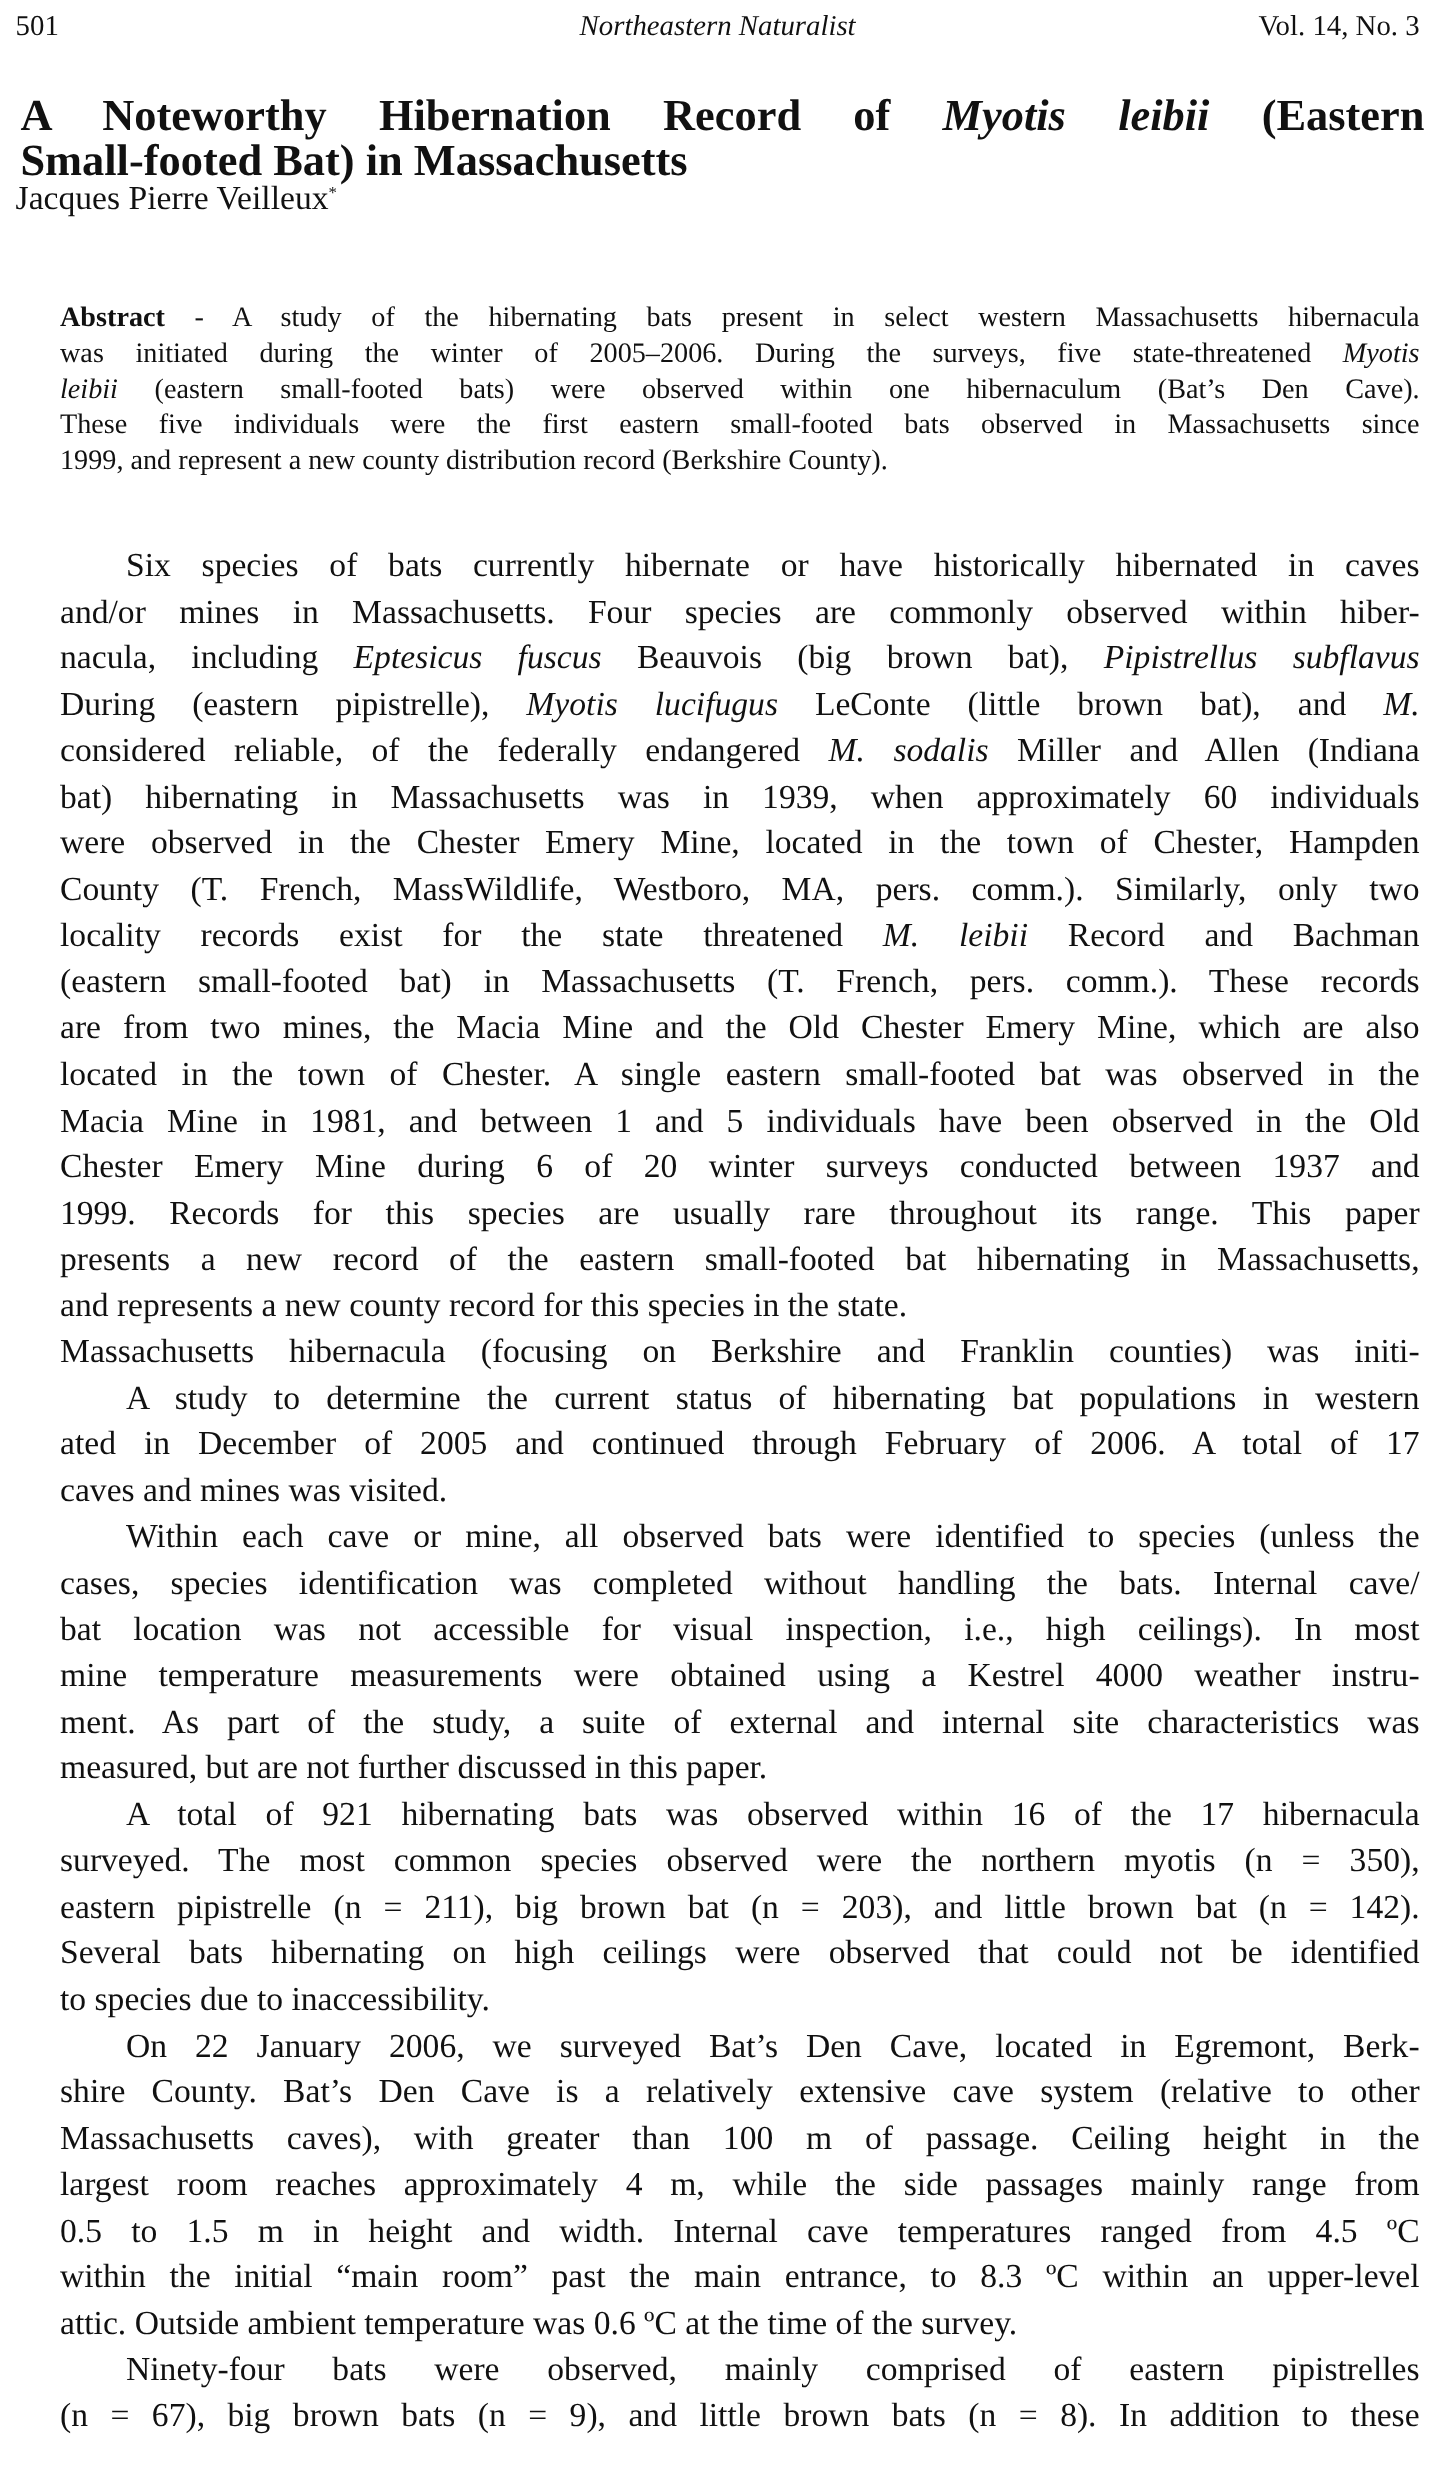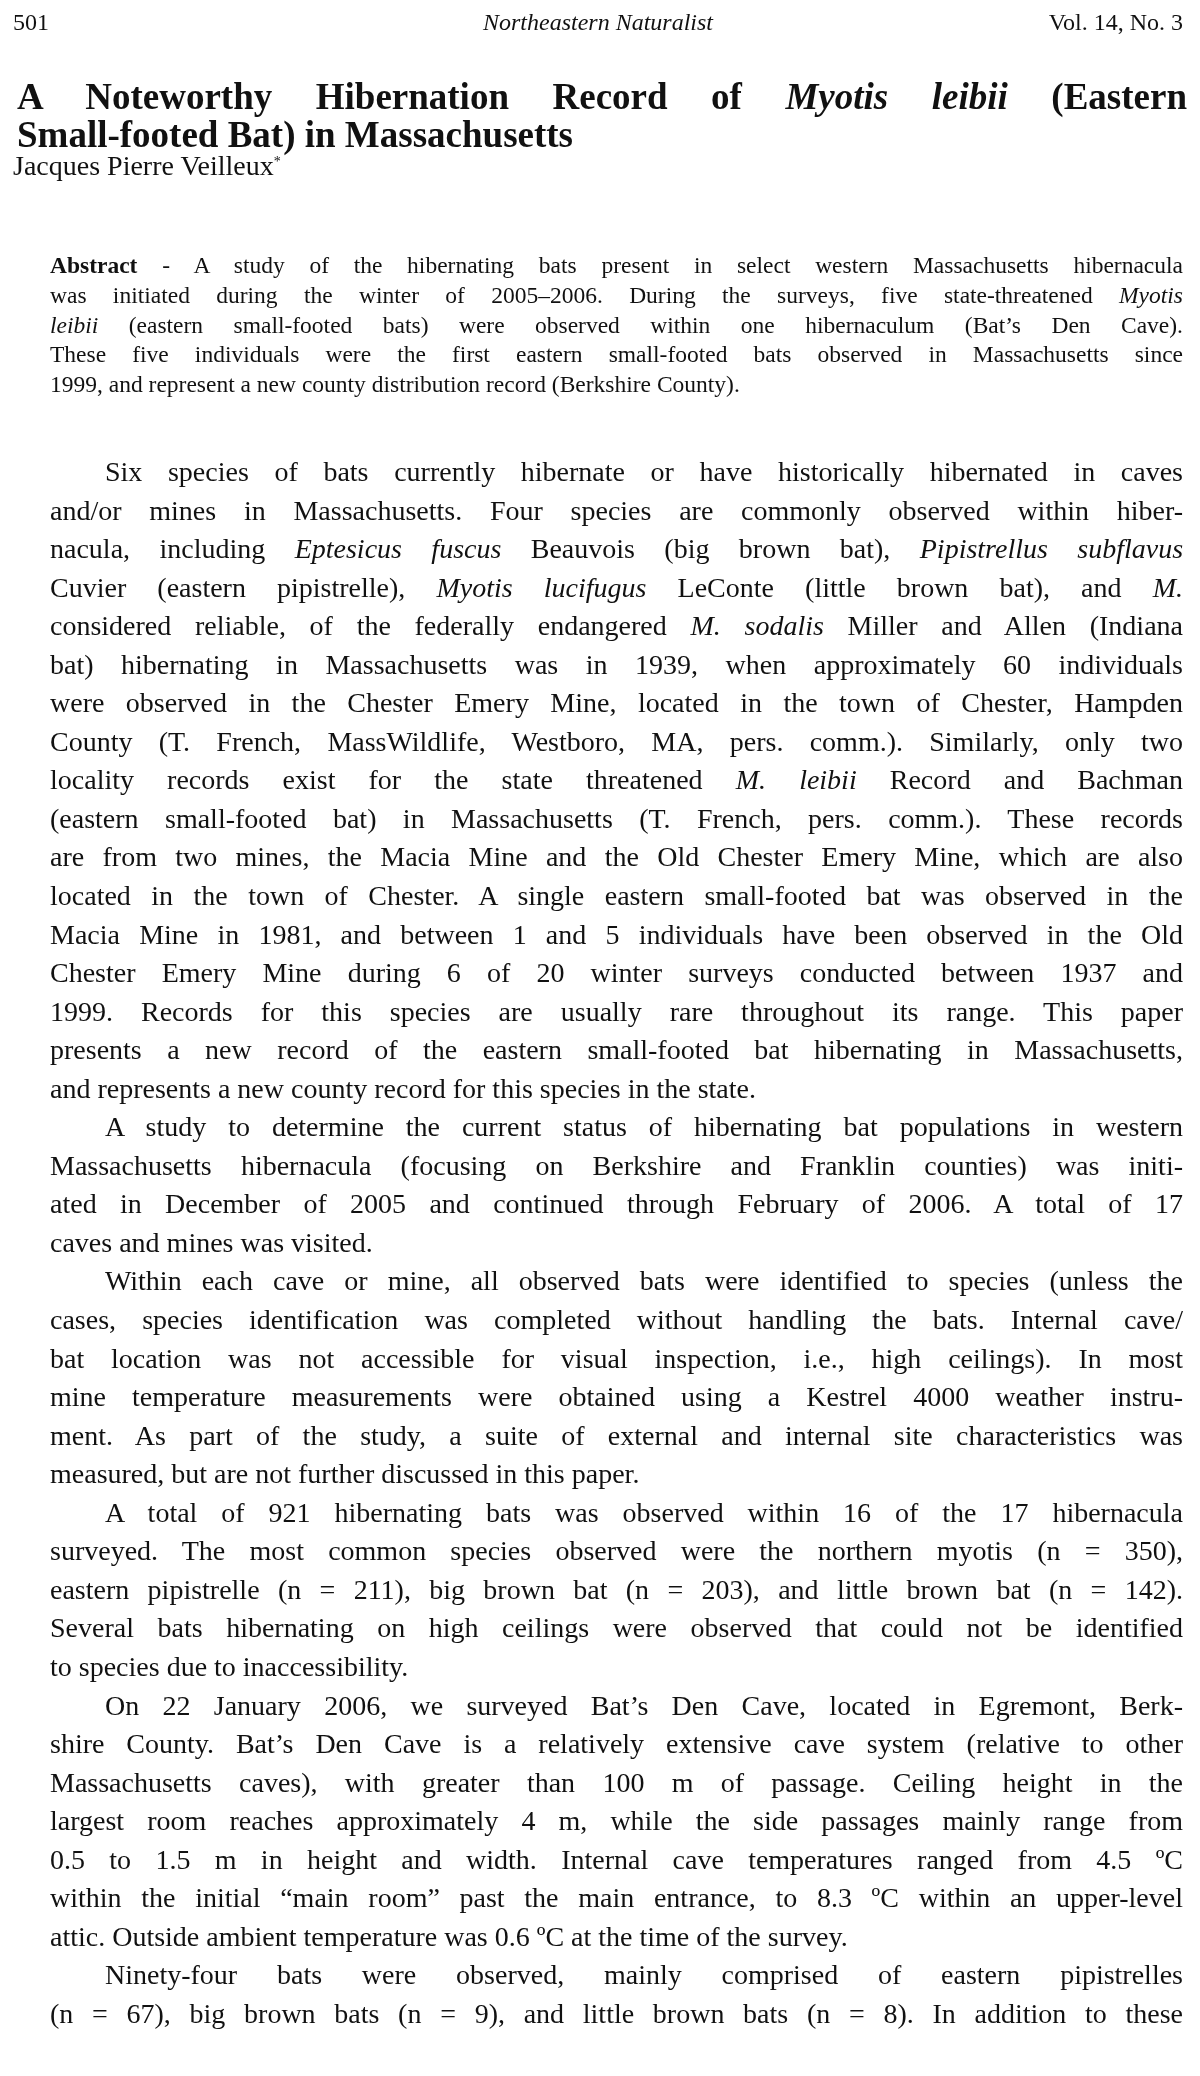--- a/index.html
+++ b/index.html
@@ -66,36 +66,36 @@
       <span class="line just"><span class="">was initiated during the winter of 2005–2006. During the surveys, five state-threatened </span><span class="seg-i ">Myotis</span></span>
       <span class="line just"><span class="seg-i ">leibii</span><span class=""> (eastern small-footed bats) were observed within one hibernaculum (Bat’s Den Cave).</span></span>
       <span class="line just"><span class="">These five individuals were the first eastern small-footed bats observed in Massachusetts since</span></span>
       <span class="line just last"><span class="">1999, and represent a new county distribution record (Berkshire County).</span></span>
     </div>
 
   <div class="body-text" id="body-box">
       <span class="line just indent"><span class="">Six species of bats currently hibernate or have historically hibernated in caves</span></span>
       <span class="line just"><span class="">and/or mines in Massachusetts. Four species are commonly observed within hiber-</span></span>
       <span class="line just"><span class="">nacula, including </span><span class="seg-i ">Eptesicus fuscus</span><span class=""> Beauvois (big brown bat), </span><span class="seg-i ">Pipistrellus subflavus</span></span>
-      <span class="line just"><span class="">Cuvier (eastern pipistrelle), </span><span class="seg-i ">Myotis lucifugus</span><span class=""> LeConte (little brown bat), and </span><span class="seg-i ">M.</span></span>
+      <span class="line just"><span class="">During (eastern pipistrelle), </span><span class="seg-i ">Myotis lucifugus</span><span class=""> LeConte (little brown bat), and </span><span class="seg-i ">M.</span></span>
       <span class="line just"><span class="">considered reliable, of the federally endangered </span><span class="seg-i ">M. sodalis</span><span class=""> Miller and Allen (Indiana</span></span>
       <span class="line just"><span class="">bat) hibernating in Massachusetts was in 1939, when approximately 60 individuals</span></span>
       <span class="line just"><span class="">were observed in the Chester Emery Mine, located in the town of Chester, Hampden</span></span>
       <span class="line just"><span class="">County (T. French, MassWildlife, Westboro, MA, pers. comm.). Similarly, only two</span></span>
       <span class="line just"><span class="">locality records exist for the state threatened </span><span class="seg-i ">M. leibii</span><span class=""> Record and Bachman</span></span>
       <span class="line just"><span class="">(eastern small-footed bat) in Massachusetts (T. French, pers. comm.). These records</span></span>
       <span class="line just"><span class="">are from two mines, the Macia Mine and the Old Chester Emery Mine, which are also</span></span>
       <span class="line just"><span class="">located in the town of Chester. A single eastern small-footed bat was observed in the</span></span>
       <span class="line just"><span class="">Macia Mine in 1981, and between 1 and 5 individuals have been observed in the Old</span></span>
       <span class="line just"><span class="">Chester Emery Mine during 6 of 20 winter surveys conducted between 1937 and</span></span>
       <span class="line just"><span class="">1999. Records for this species are usually rare throughout its range. This paper</span></span>
       <span class="line just"><span class="">presents a new record of the eastern small-footed bat hibernating in Massachusetts,</span></span>
       <span class="line just last"><span class="">and represents a new county record for this species in the state.</span></span>
+      <span class="line just"><span class="">Massachusetts hibernacula (focusing on Berkshire and Franklin counties) was initi-</span></span>
       <span class="line just indent"><span class="">A study to determine the current status of hibernating bat populations in western</span></span>
-      <span class="line just"><span class="">Massachusetts hibernacula (focusing on Berkshire and Franklin counties) was initi-</span></span>
       <span class="line just"><span class="">ated in December of 2005 and continued through February of 2006. A total of 17</span></span>
       <span class="line just last"><span class="">caves and mines was visited.</span></span>
       <span class="line just indent"><span class="">Within each cave or mine, all observed bats were identified to species (unless the</span></span>
       <span class="line just"><span class="">cases, species identification was completed without handling the bats. Internal cave/</span></span>
       <span class="line just"><span class="">bat location was not accessible for visual inspection, i.e., high ceilings). In most</span></span>
       <span class="line just"><span class="">mine temperature measurements were obtained using a Kestrel 4000 weather instru-</span></span>
       <span class="line just"><span class="">ment. As part of the study, a suite of external and internal site characteristics was</span></span>
       <span class="line just last"><span class="">measured, but are not further discussed in this paper.</span></span>
       <span class="line just indent"><span class="">A total of 921 hibernating bats was observed within 16 of the 17 hibernacula</span></span>
       <span class="line just"><span class="">surveyed. The most common species observed were the northern myotis (n = 350),</span></span>

